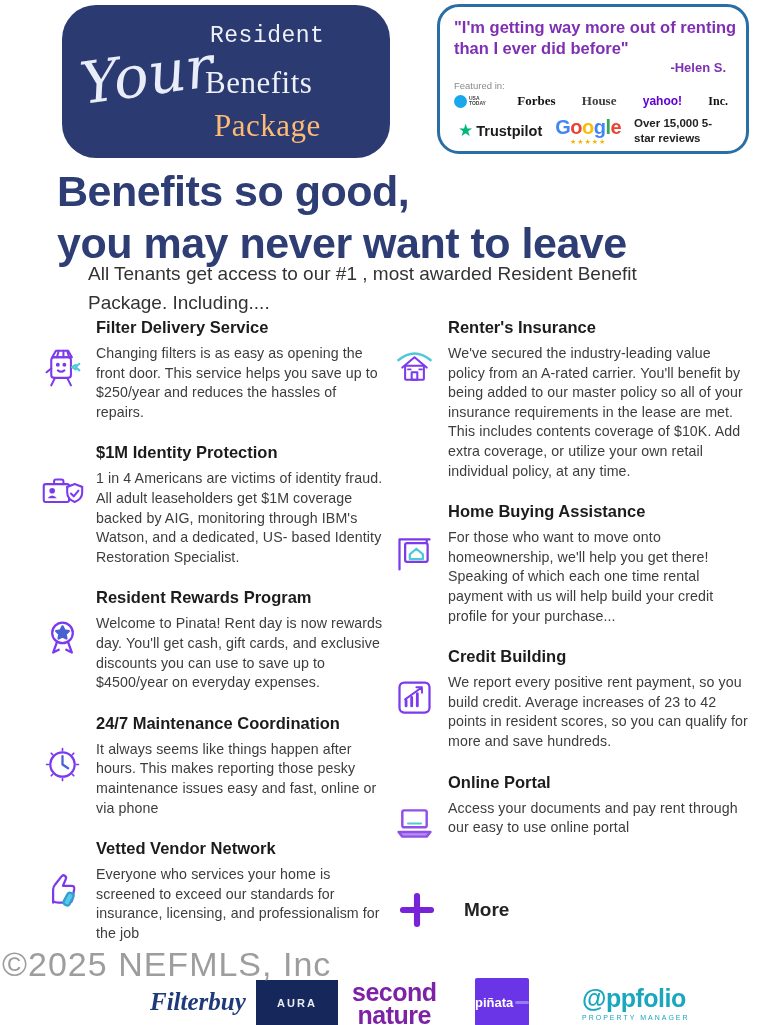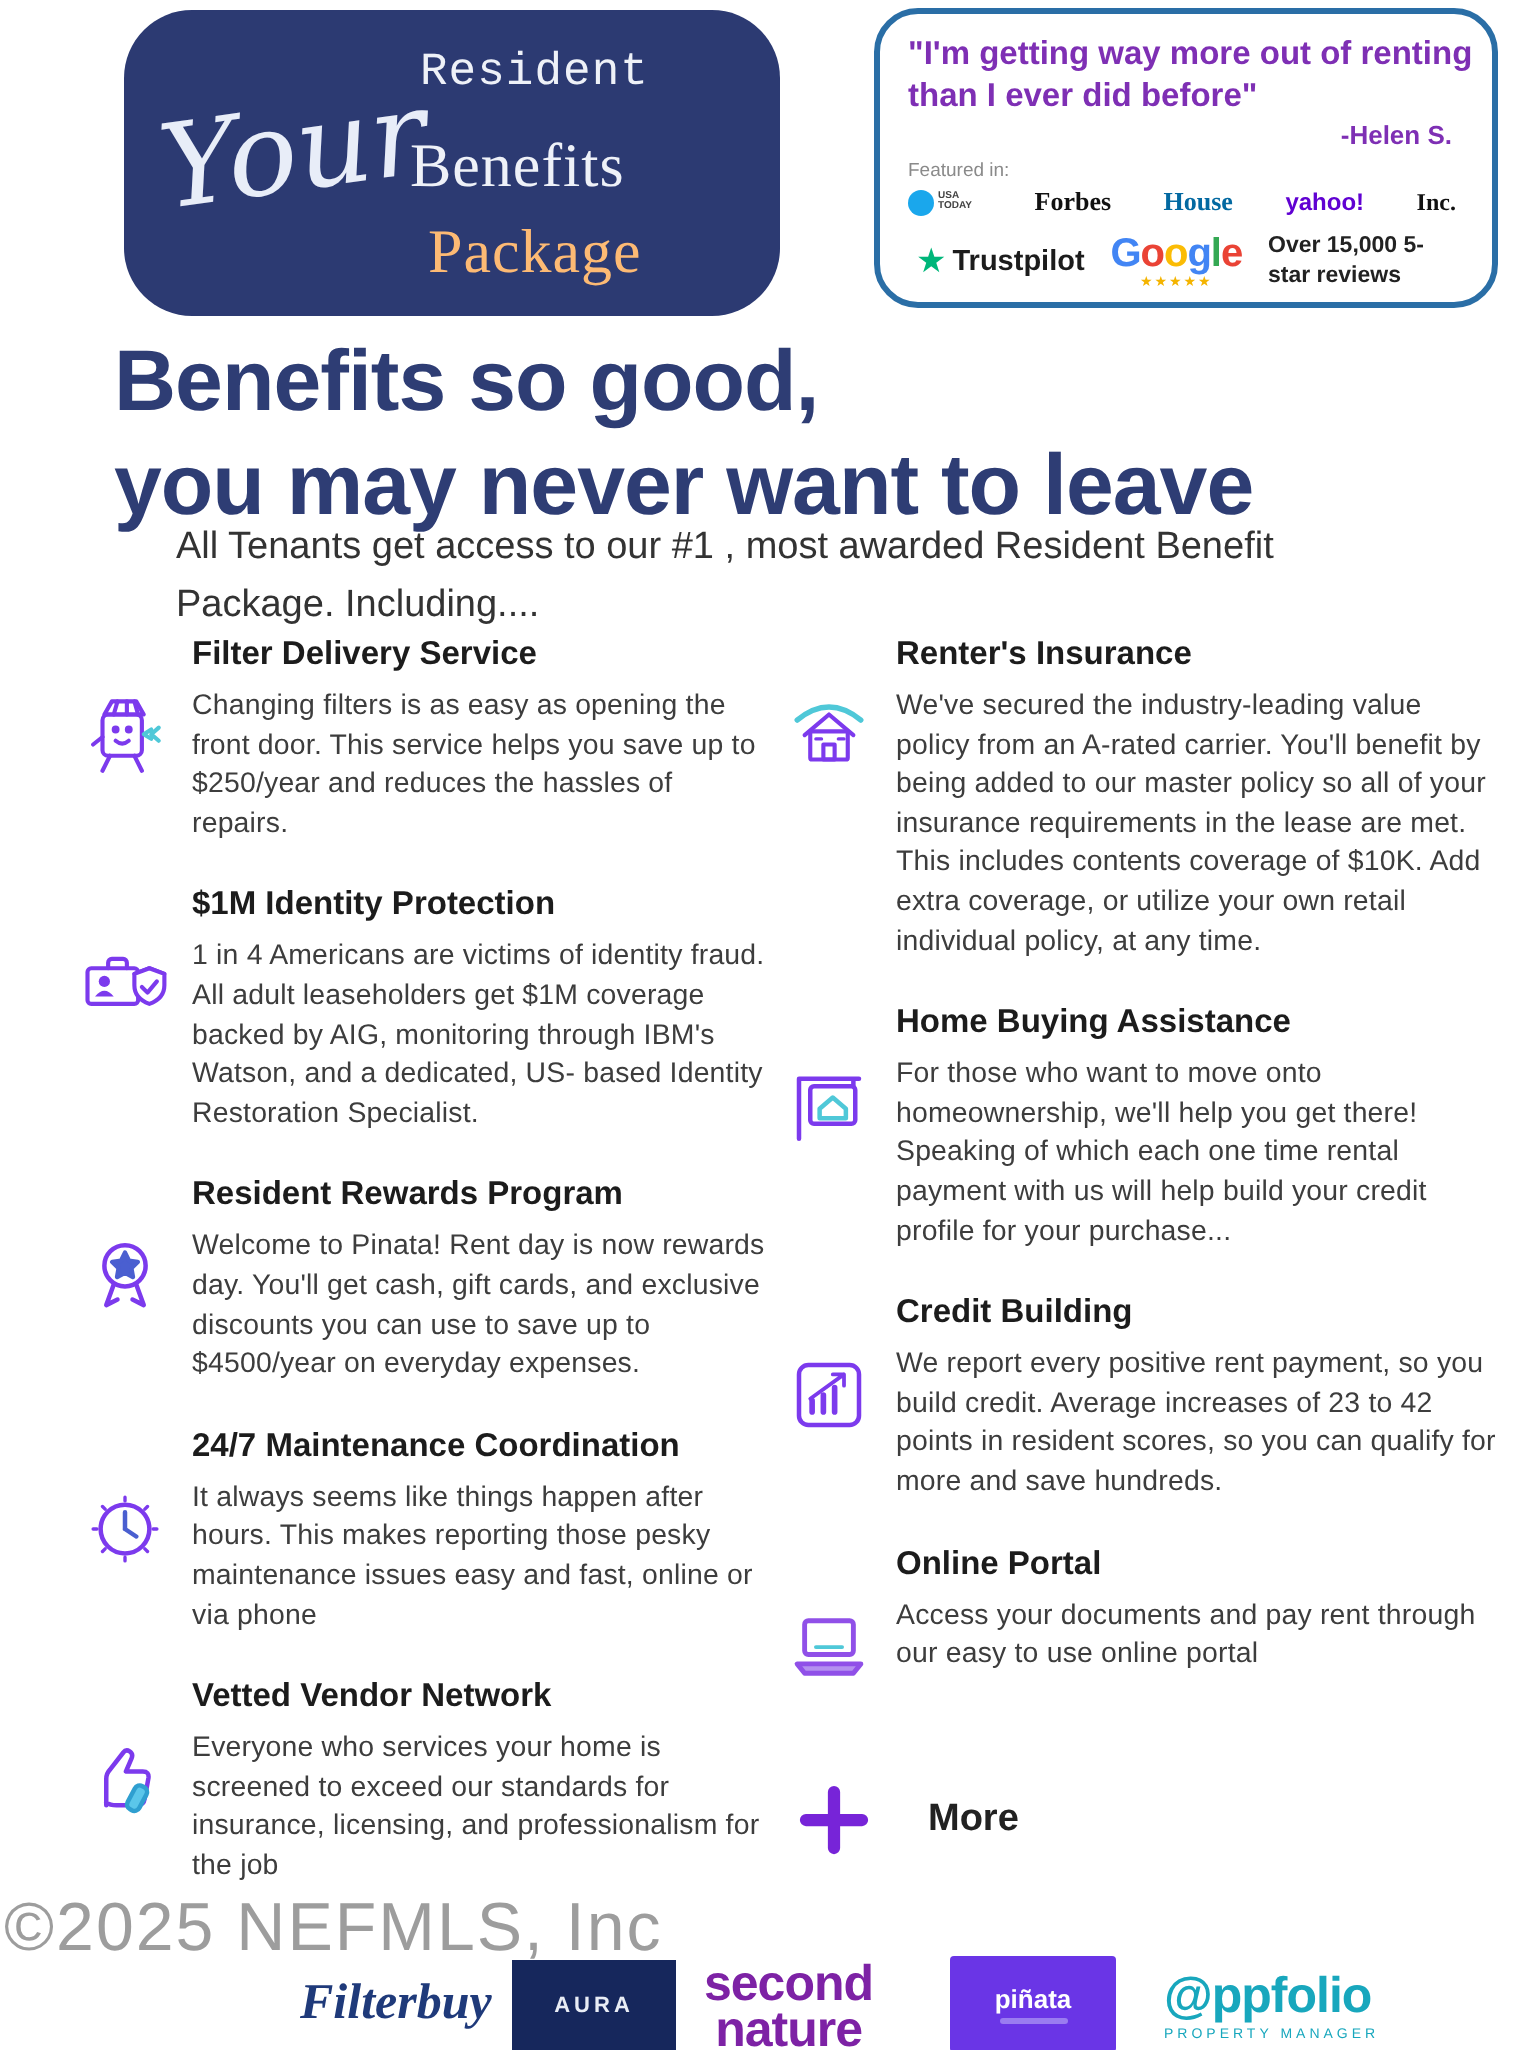--- a/index.html
+++ b/index.html
@@ -16,21 +16,21 @@
   
   .card{left:437px;top:4px;width:312px;height:150px;background:#fff;border:3px solid #2a6ea6;border-radius:22px;box-sizing:border-box;padding:10px 12px 8px 14px;}
   .quote{font-size:16.5px;font-weight:700;color:#7e2fb4;line-height:1.28;width:288px;}
   .attrib{font-size:13px;font-weight:700;color:#7e2fb4;text-align:right;margin-top:1px;padding-right:8px;}
   .featured{font-size:9.5px;color:#8a8a8a;margin-top:5px;}
   .logo-row{display:flex;align-items:center;justify-content:space-between;margin-top:2px;padding-right:6px;}
   .usat{display:flex;align-items:center;gap:2px;}
   .usat-dot{width:13px;height:13px;border-radius:50%;background:#1aa7ec;}
   .usat-txt{font-size:5px;font-weight:700;color:#444;width:22px;line-height:1.1;}
   .forbes{font-family:"Liberation Serif",serif;font-weight:700;font-size:13px;color:#111;}
-  .house{font-family:"Liberation Serif",serif;font-weight:700;font-size:13px;color:#0369a1;}
+  .house{font-family:"Liberation Serif",serif;font-weight:700;font-size:13px;color:#404040;}
   .yahoo{font-size:12px;font-weight:700;color:#6001d2;}
   .inc{font-family:"Liberation Serif",serif;font-weight:700;font-size:12px;color:#111;}
   .review-row{display:flex;align-items:center;justify-content:space-between;margin-top:7px;padding:0 4px;}
   .tp{display:flex;align-items:center;gap:3px;}
   .tp-star{color:#00b67a;font-size:17px;line-height:1;}
   .tp-name{font-size:14.5px;font-weight:600;color:#1c1c1c;}
   .google{display:flex;flex-direction:column;align-items:center;line-height:1;}
   .gword{font-size:20px;font-weight:700;letter-spacing:-.5px;}
   .gword .b{color:#4285f4;} .gword .r{color:#ea4335;} .gword .y{color:#fbbc05;} .gword .g{color:#34a853;}
   .gstars{font-size:7px;color:#f4b400;letter-spacing:1px;margin-top:1px;}
@@ -52,21 +52,21 @@
   .col-left .b-body{width:288px;}
   .col-right .b-body{width:300px;}
   .more-row{display:flex;align-items:center;gap:26px;margin-top:22px;margin-left:4px;}
   .more-label{font-size:19px;font-weight:700;color:#222;}
 
   
   .filterbuy{left:150px;top:988px;font-family:"Liberation Serif",serif;font-style:italic;font-weight:700;font-size:25px;color:#1f3a7a;}
   .aura-rect{left:256px;top:980px;width:82px;height:45px;background:#16275c;display:flex;align-items:center;justify-content:center;}
   .aura-txt{color:#e9edf5;font-size:11px;letter-spacing:2px;font-weight:600;}
   .secnat{left:352px;top:981px;color:#7d22a5;font-weight:800;font-size:25px;line-height:.92;letter-spacing:-.5px;text-align:center;}
-  .pinata-rect{left:475px;top:978px;width:83px;height:48px;background:#6a35e6;border-radius:2px;display:flex;flex-direction:column;align-items:center;justify-content:center;gap:2px;}
+  .pinata-rect{left:475px;top:978px;width:54px;height:48px;background:#6a35e6;border-radius:2px;display:flex;flex-direction:row;align-items:center;justify-content:center;gap:2px;}
   .pinata-txt{color:#fff;font-size:13px;font-weight:700;}
   .pinata-bar{width:34px;height:3px;background:#9a7cf0;border-radius:2px;}
   .appfolio{left:582px;top:984px;color:#18a7bd;}
   .appfolio .word{font-size:25px;font-weight:700;letter-spacing:-.5px;}
   .appfolio .sub{font-size:7px;letter-spacing:2px;margin-top:1px;color:#18a7bd;}
 
   .watermark{left:2px;top:945px;font-size:34px;color:rgba(130,130,130,.78);z-index:6;letter-spacing:1px;}
 
   svg{display:block;}
 </style>

